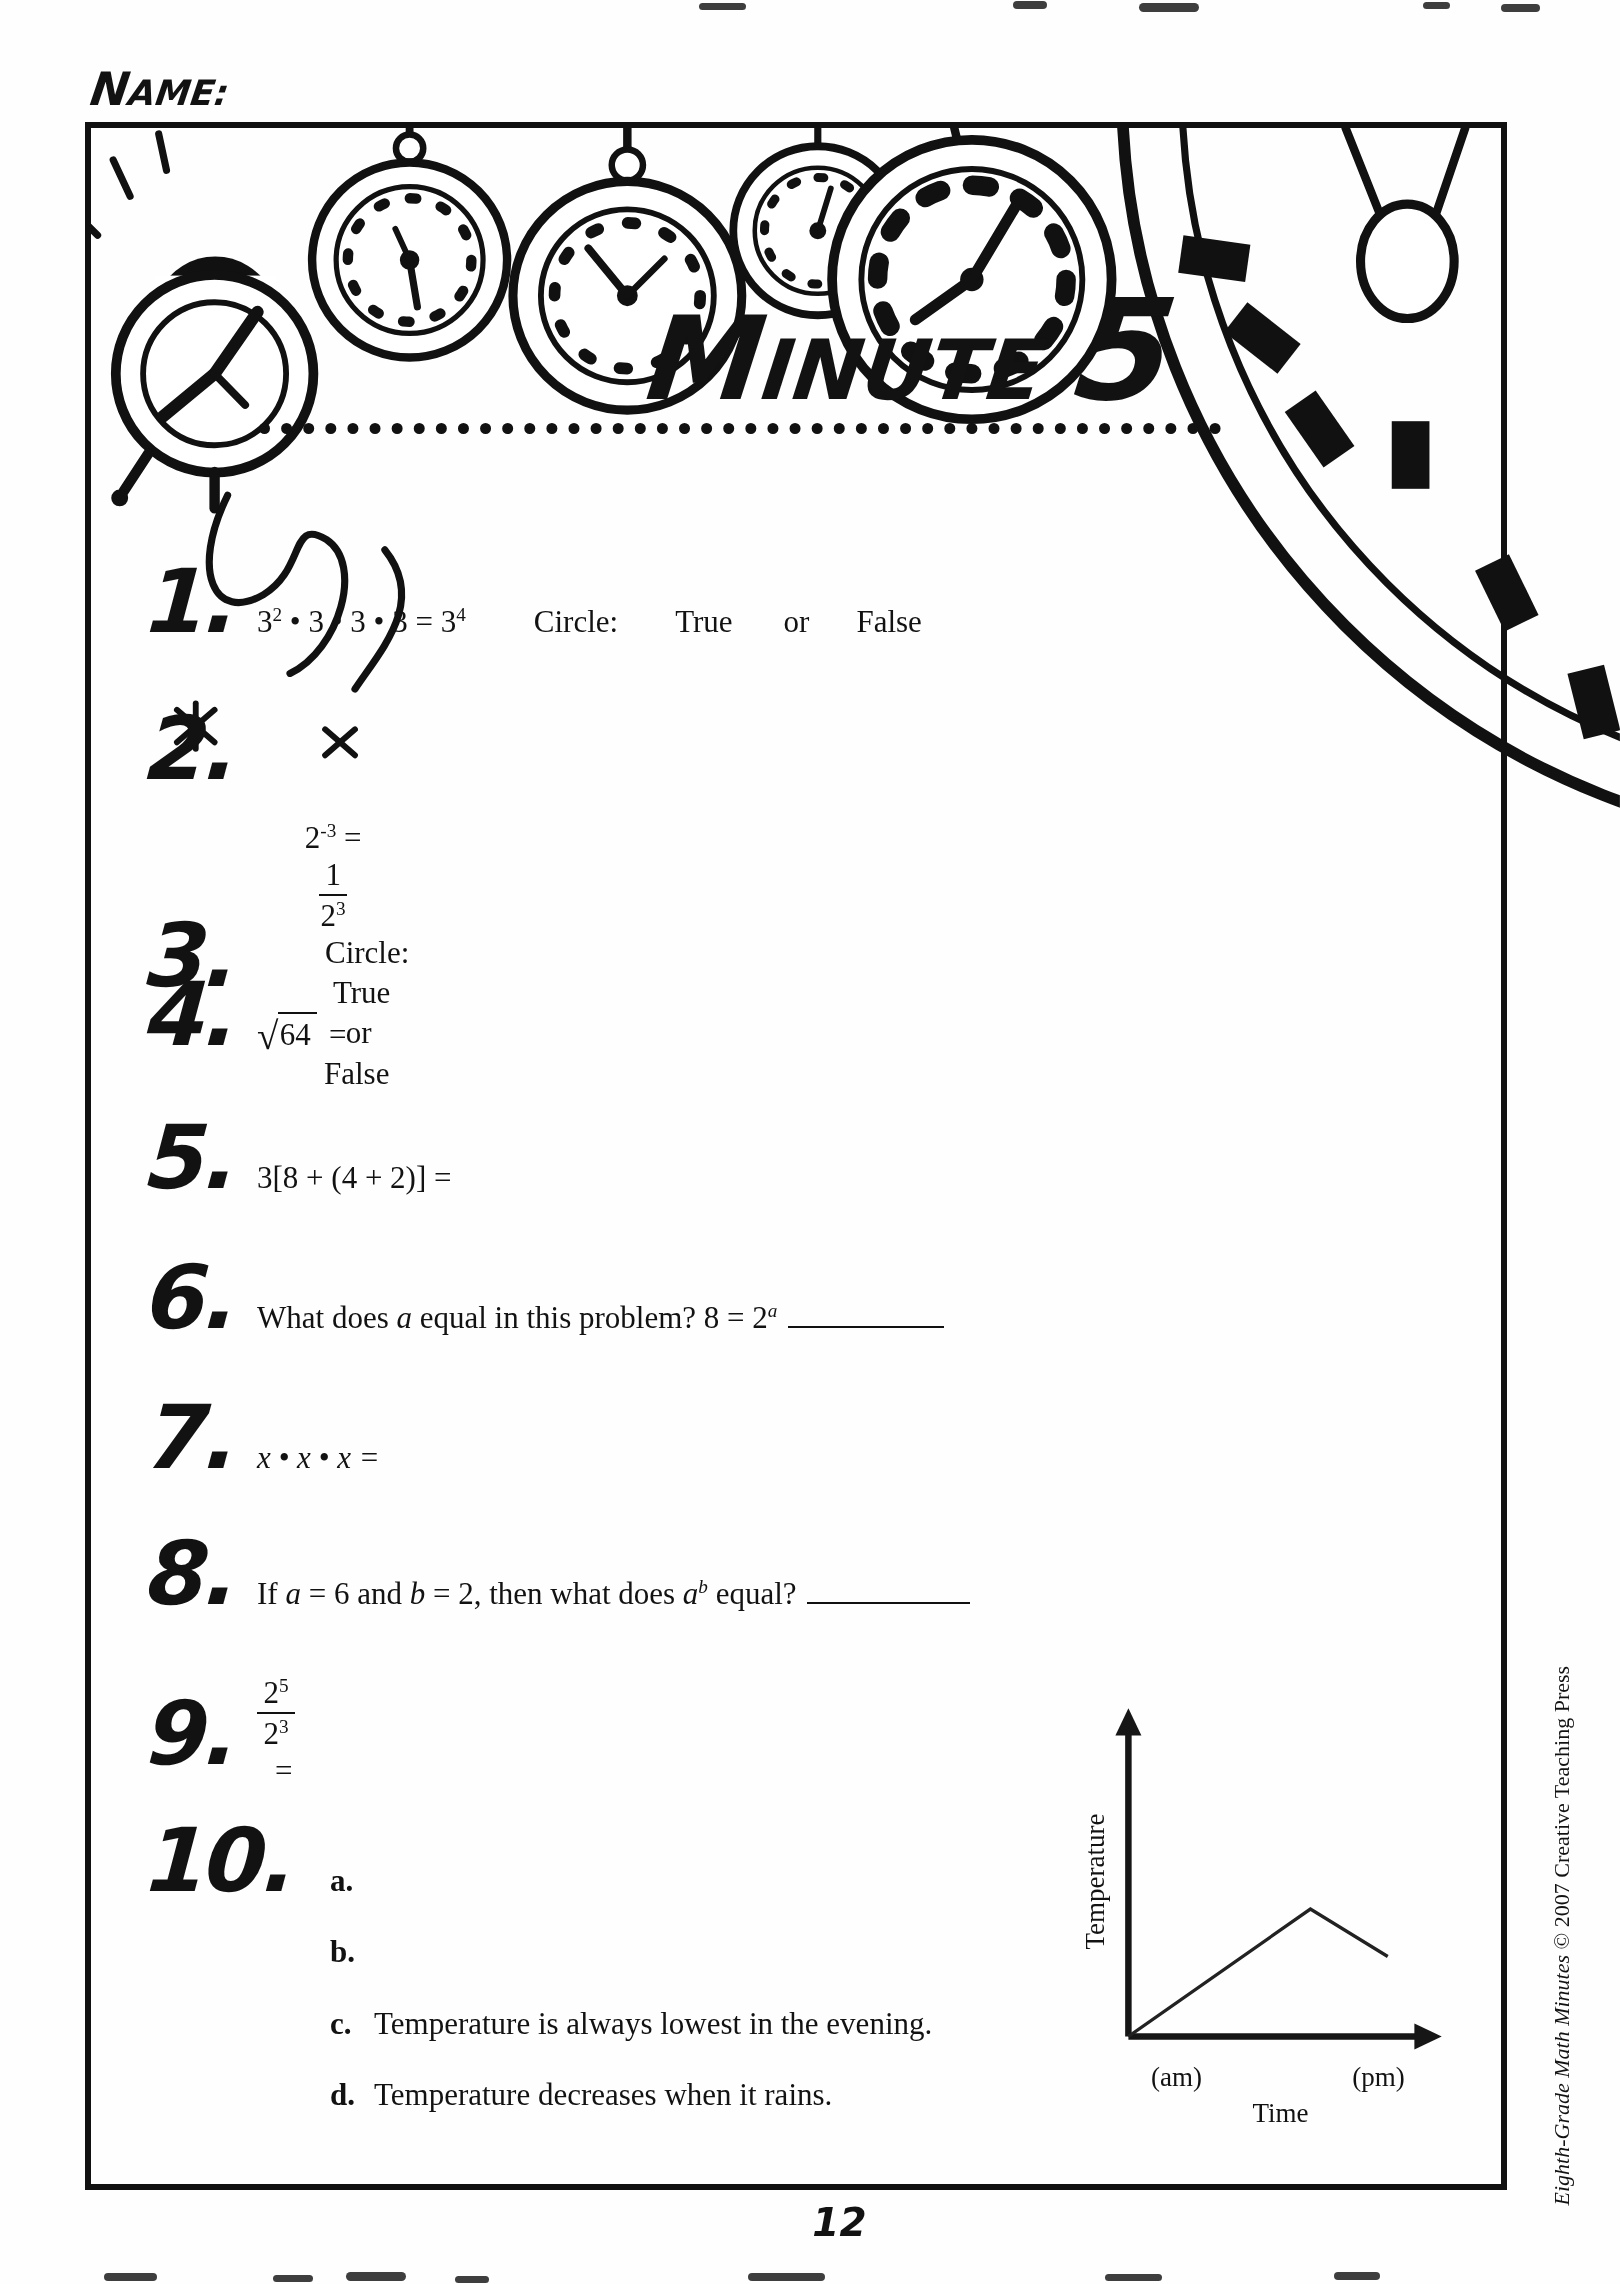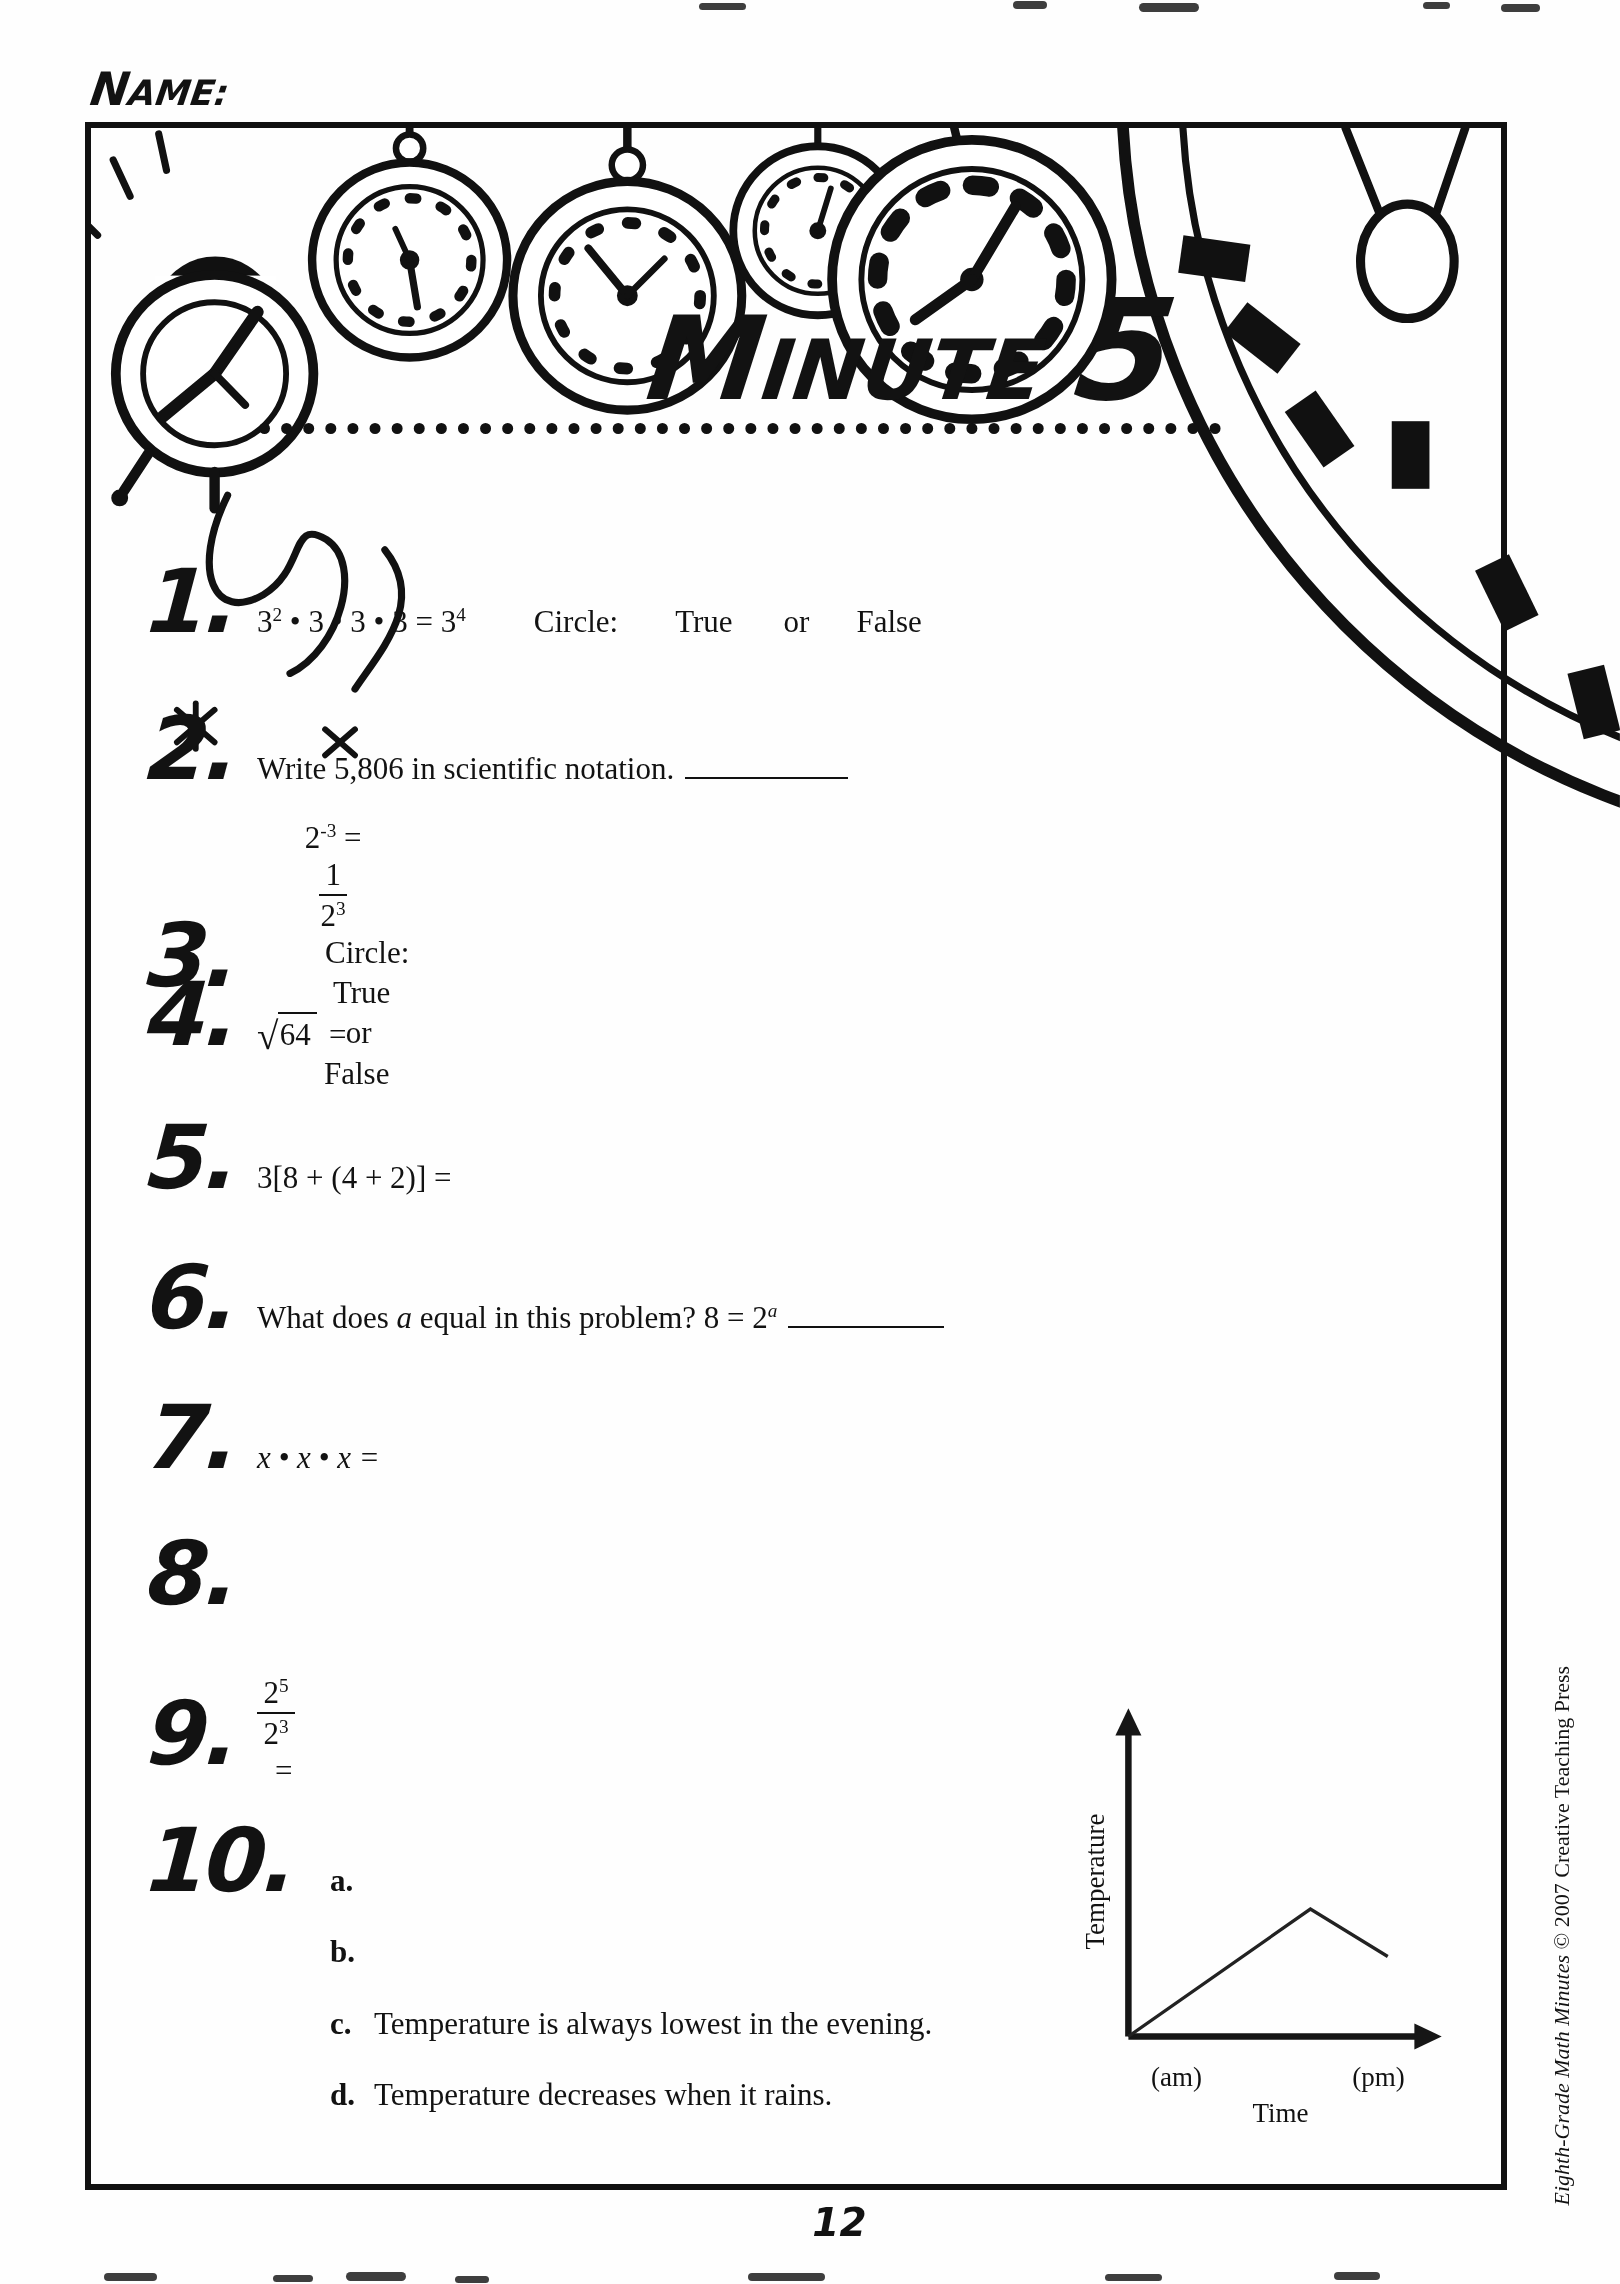--- a/index.html
+++ b/index.html
@@ -179,23 +179,20 @@
 
   <div class="q base" style="top:558px">
     <div class="qnum">1.</div>
     <div class="qbody">
       <span><span>3</span><sup>2</sup><span> • 3 • 3 • 3 = 3</span><sup>4</sup></span><span class="tf-label">Circle:</span><span class="tf-true">True</span><span class="tf-or">or</span><span class="tf-false">False</span>
     </div>
   </div>
 
   <div class="q base" style="top:705px">
     <div class="qnum">2.</div>
-    <div class="qbody">
-      <span>Write 5,806 in scientific notation.</span><span class="blank"></span>
-    </div>
   </div>
 
   <div class="q center" style="top:818px">
     <div class="qnum">3.</div>
     <div class="qbody fx">
       <span><span>2</span><sup>-3</sup><span> = </span></span>
       <span class="frac">
         <span class="fnum">1</span>
         <span class="fden"><span>2</span><sup>3</sup></span>
       </span>
@@ -229,20 +226,23 @@
 
   <div class="q base" style="top:1394px">
     <div class="qnum">7.</div>
     <div class="qbody">
       <span class="it">x • x • x =</span>
     </div>
   </div>
 
   <div class="q base" style="top:1530px">
     <div class="qnum">8.</div>
+    <div class="qbody">
+      <span>If </span><span class="it">a</span><span> = 6 and </span><span class="it">b</span><span> = 2, then what does </span><span class="it">a</span><sup class="it">b</sup><span> equal?</span><span class="blank"></span>
+    </div>
   </div>
 
   <div class="q center" style="top:1676px">
     <div class="qnum">9.</div>
     <div class="qbody fx">
       <span class="frac">
         <span class="fnum"><span>2</span><sup>5</sup></span>
         <span class="fden"><span>2</span><sup>3</sup></span>
       </span>
       <span class="q9eq">=</span>

